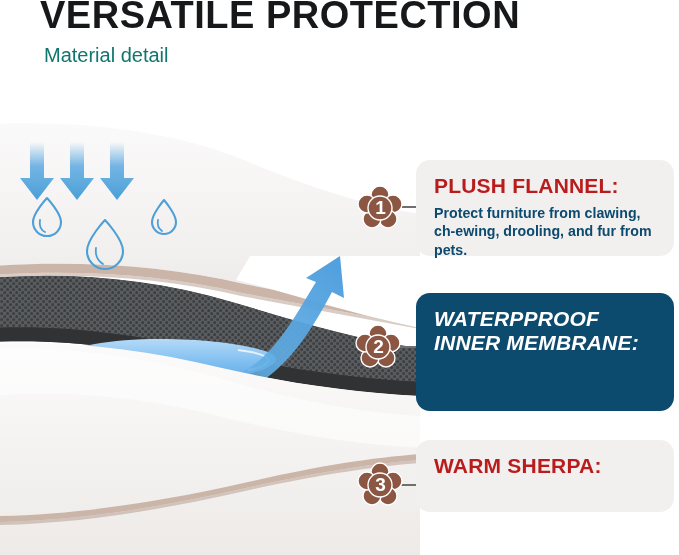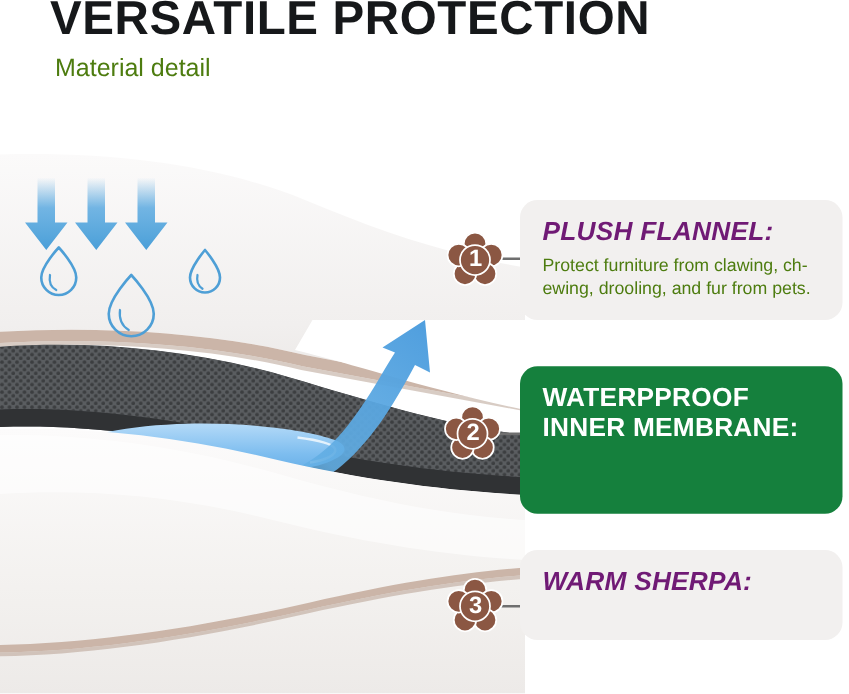--- a/index.html
+++ b/index.html
@@ -27,21 +27,21 @@
     letter-spacing: 0.5px;
     color: #16181a;
     white-space: nowrap;
   }
   #page-subtitle {
     position: absolute;
     left: 44px;
     top: 44px;
     font-size: 20px;
     font-weight: 400;
-    color: #4d7c0f;
+    color: #0f766e;
     white-space: nowrap;
   }
 
   
   #illustration {
     position: absolute;
     left: 0;
     top: 96px;
     width: 420px;
     height: 459px;
@@ -49,38 +49,38 @@
   #illustration svg { display: block; }
 
   
   .card {
     position: absolute;
     box-sizing: border-box;
     border-radius: 14px;
     padding: 14px 16px 14px 18px;
   }
   .card.light { background: #f2f0ef; }
-  .card.accent { background: #15803d; }
+  .card.accent { background: #0c4a6e; font-style: italic; }
 
   .card-title {
     font-size: 21px;
     font-weight: 700;
     letter-spacing: 0.2px;
     line-height: 1.12;
     margin: 0 0 6px 0;
   }
-  .card.light .card-title { color: #701a75; font-style: italic; }
+  .card.light .card-title { color: #b91c1c; }
   .card.accent .card-title { color: #ffffff; }
 
   .card-body {
     font-size: 14.2px;
     line-height: 1.33;
     margin: 0;
   }
-  .card.light .card-body { color: #4d7c0f; font-weight: 400; }
+  .card.light .card-body { color: #0c4a6e; font-weight: 700; }
   .card.accent .card-body { color: #ffffff; font-weight: 700; }
 
   #card-1 { left: 416px; top: 160px; width: 258px; height: 96px; }
   #card-2 { left: 416px; top: 293px; width: 258px; height: 118px; }
   #card-3 { left: 416px; top: 440px; width: 258px; height: 72px; }
 
   
   .badge {
     position: absolute;
     width: 46px;

